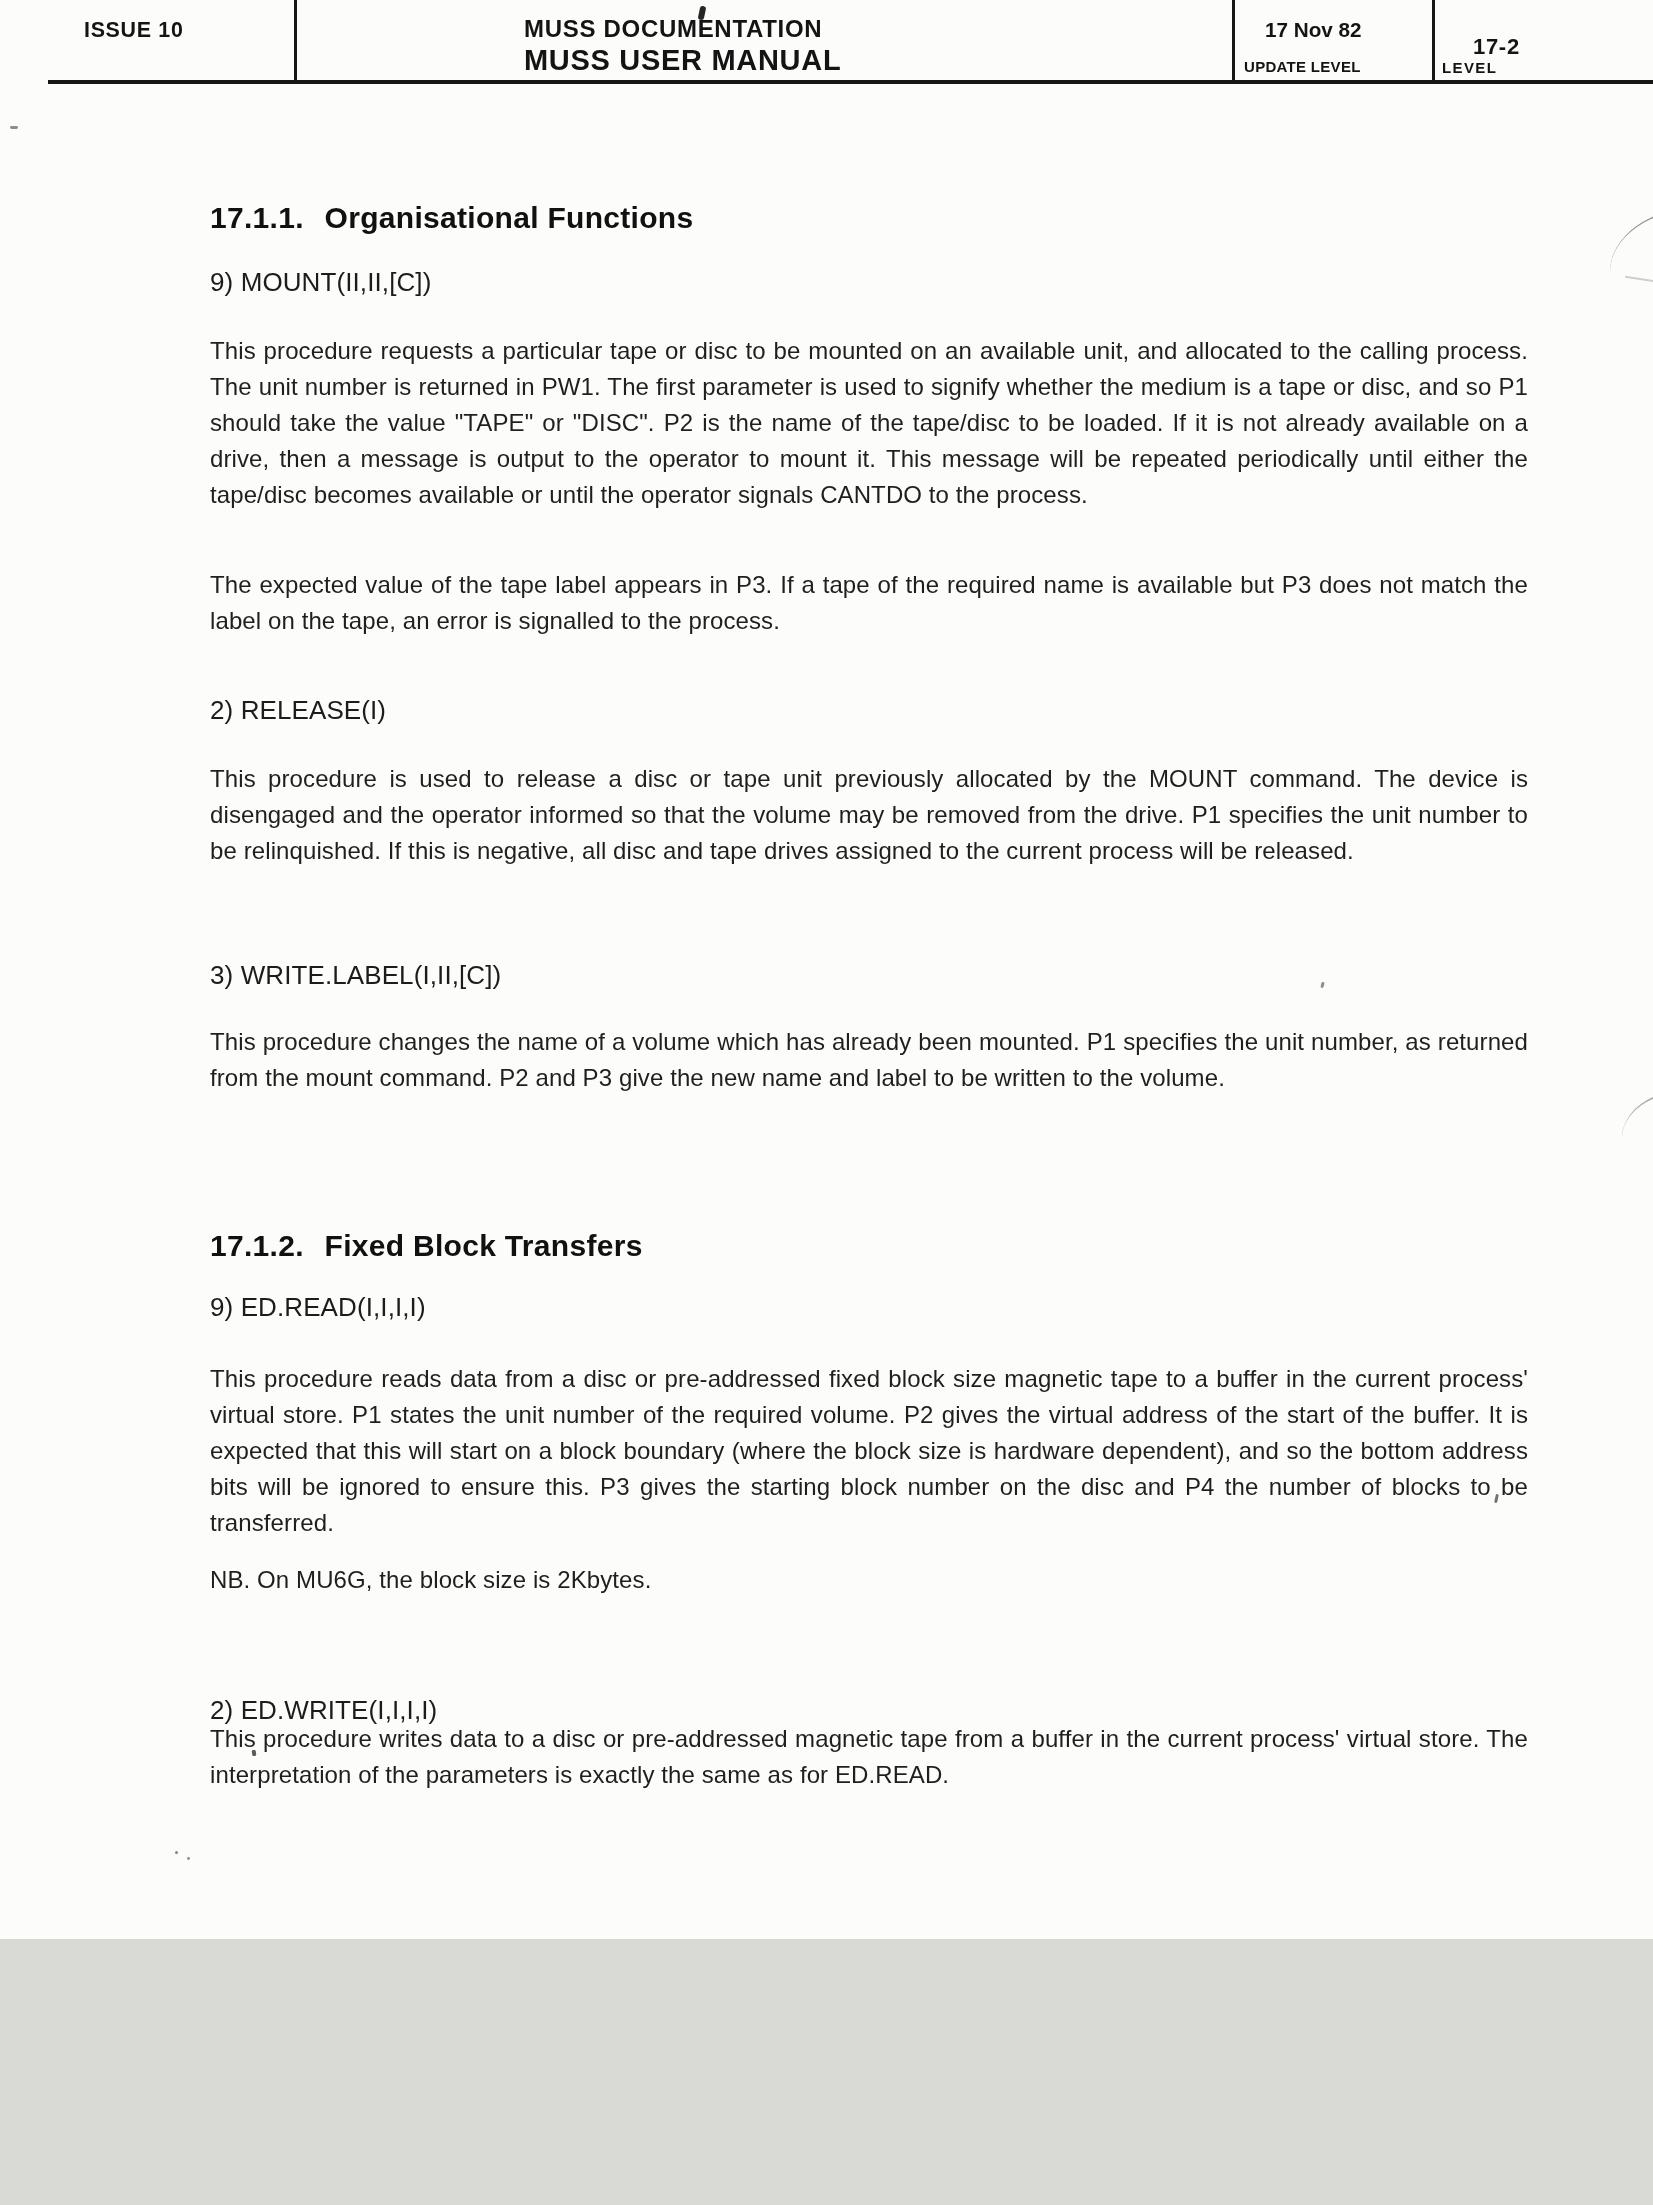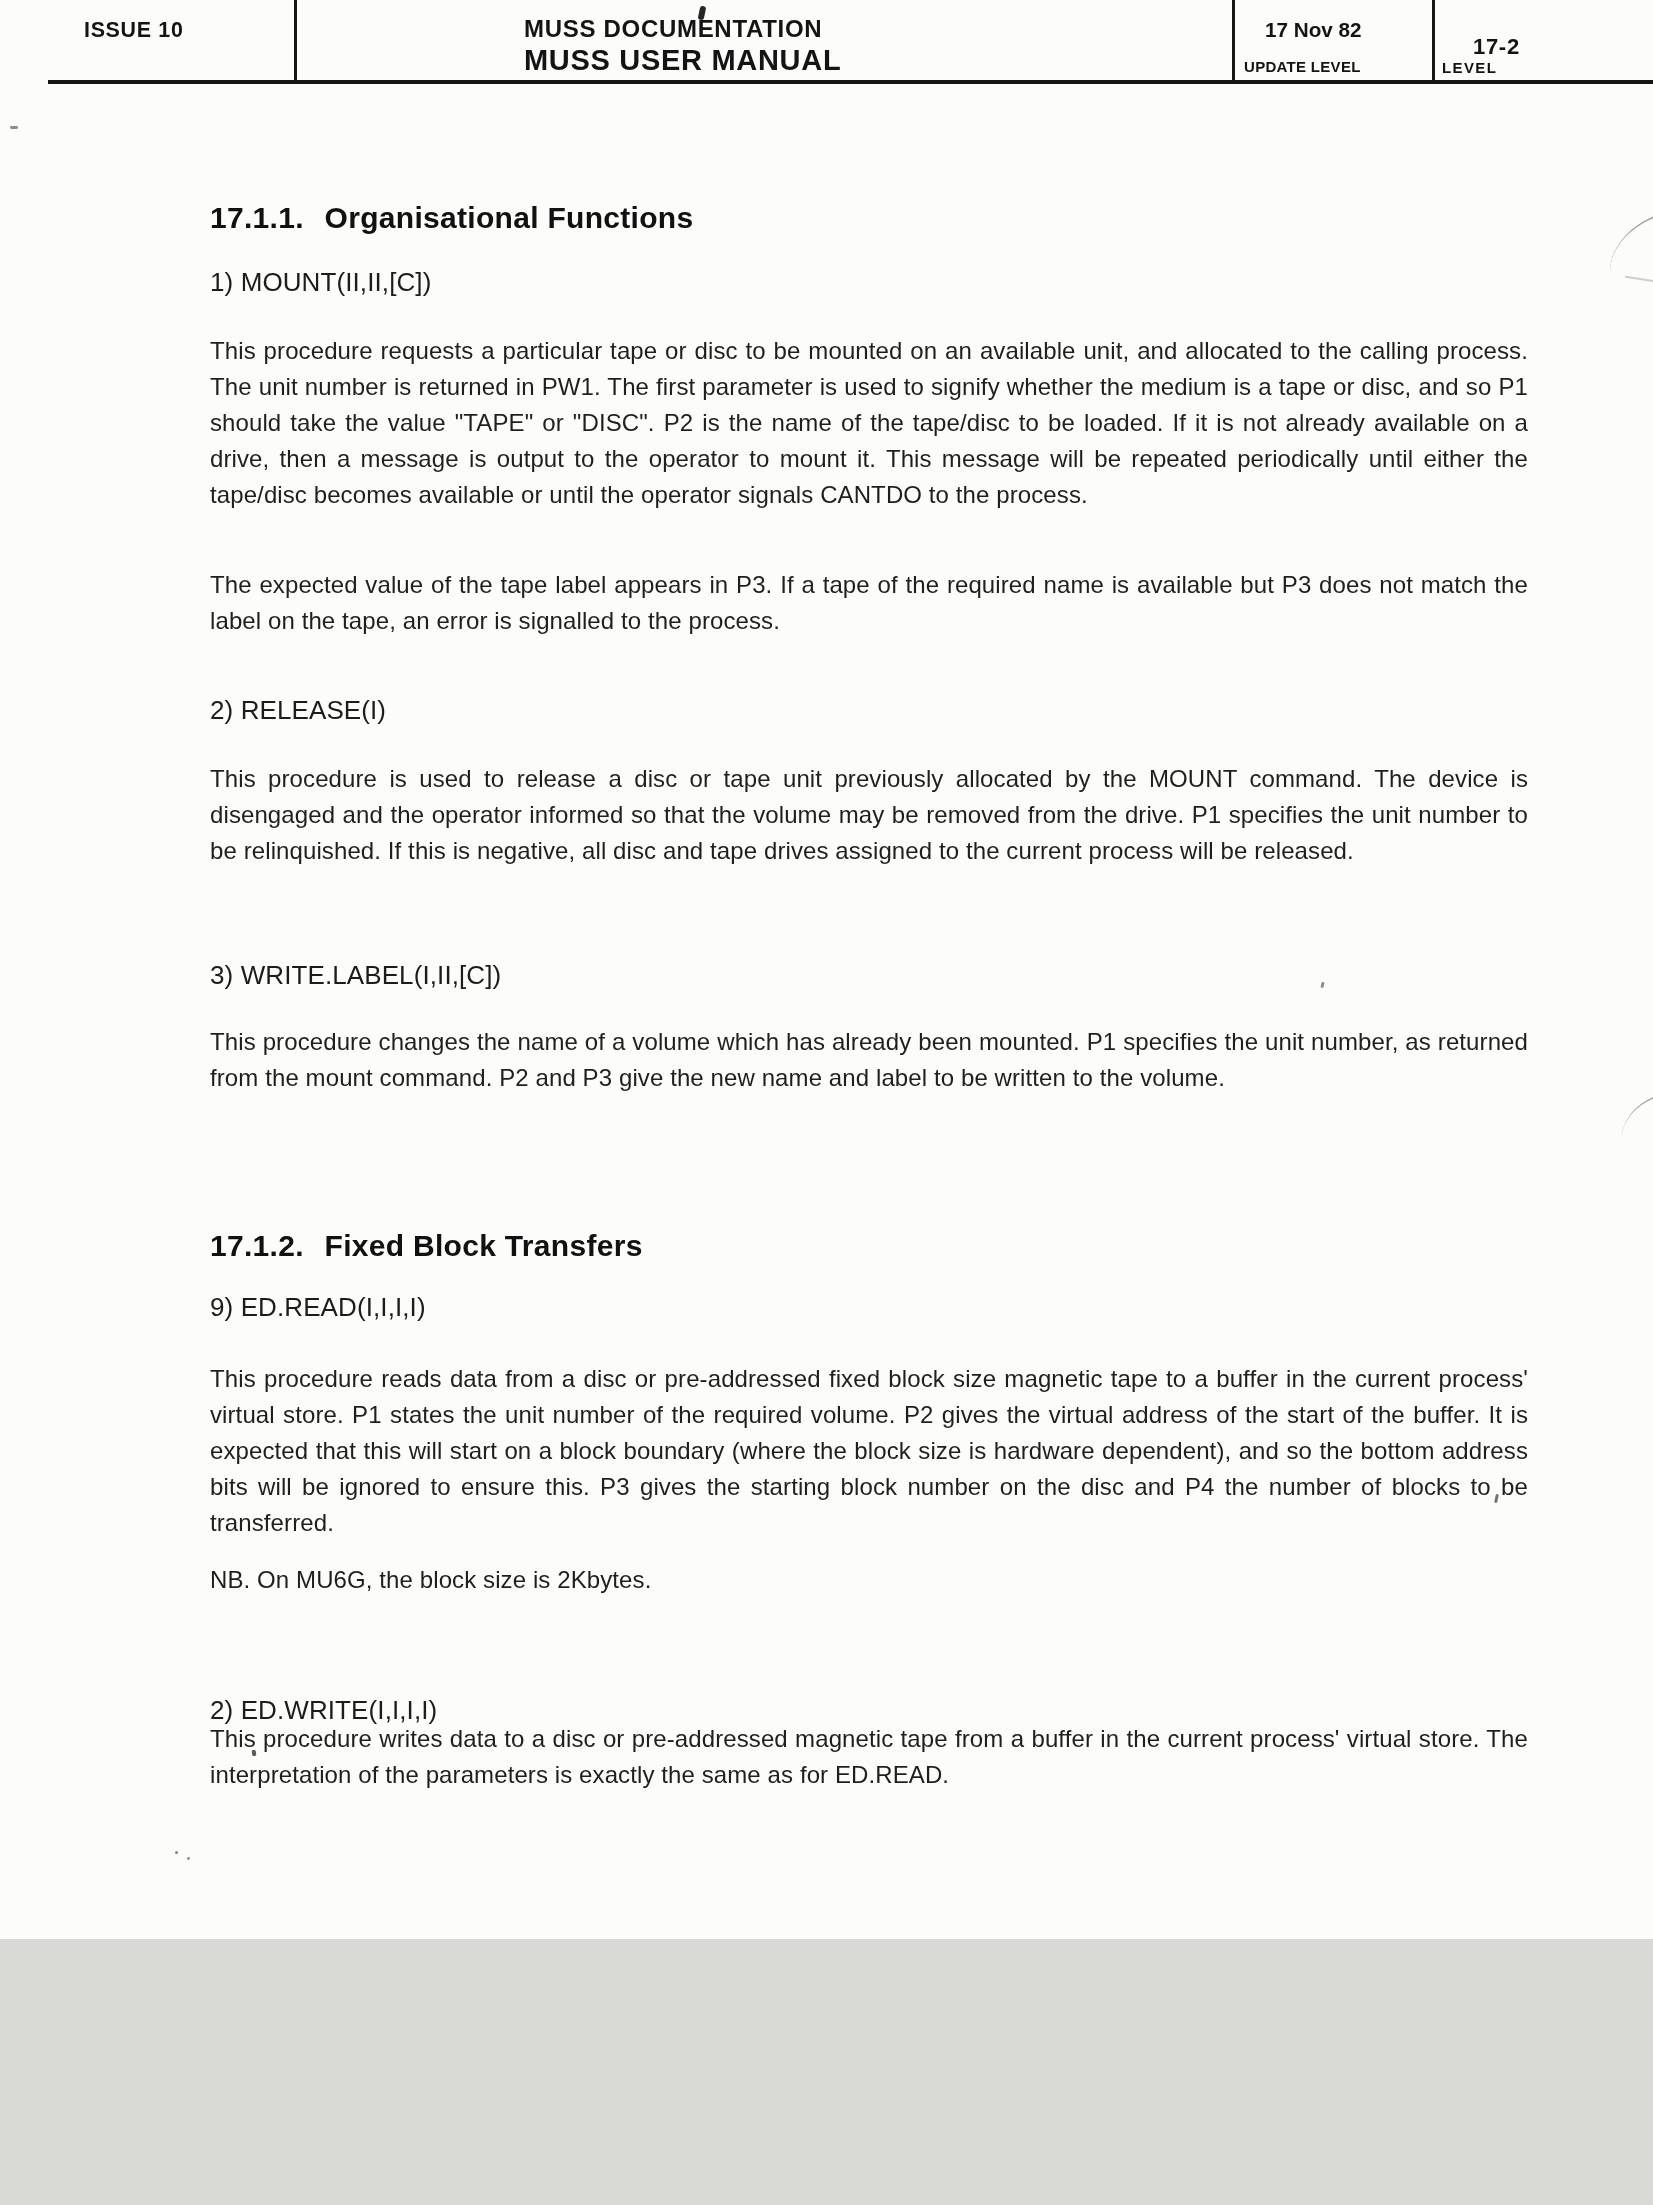--- a/index.html
+++ b/index.html
@@ -74,21 +74,21 @@
 
   <div class="abs hdr update-val">17 Nov 82</div>
   <div class="abs hdr update-lbl">UPDATE LEVEL</div>
   <div class="abs hdr page-val">17-2</div>
   <div class="abs hdr page-lbl">LEVEL</div>
 
   <div class="abs sect-h lx" style="top:201px;">
     <span class="num">17.1.1.</span><span>Organisational Functions</span>
   </div>
 
-  <div class="abs item-label lx" style="top:267px;">1) MOUNT(II,II,[C])</div>
+  <div class="abs item-label lx" style="top:267px;">9) MOUNT(II,II,[C])</div>
   <div class="abs para lx" style="top:333px;">This procedure requests a particular tape or disc to be mounted on an available unit, and allocated to the calling process. The unit number is returned in PW1. The first parameter is used to signify whether the medium is a tape or disc, and so P1 should take the value "TAPE" or "DISC". P2 is the name of the tape/disc to be loaded. If it is not already available on a drive, then a message is output to the operator to mount it. This message will be repeated periodically until either the tape/disc becomes available or until the operator signals CANTDO to the process.</div>
   <div class="abs para lx" style="top:567px;">The expected value of the tape label appears in P3. If a tape of the required name is available but P3 does not match the label on the tape, an error is signalled to the process.</div>
 
   <div class="abs item-label lx" style="top:695px;">2) RELEASE(I)</div>
   <div class="abs para lx" style="top:761px;">This procedure is used to release a disc or tape unit previously allocated by the MOUNT command. The device is disengaged and the operator informed so that the volume may be removed from the drive. P1 specifies the unit number to be relinquished. If this is negative, all disc and tape drives assigned to the current process will be released.</div>
 
   <div class="abs item-label lx" style="top:960px;">3) WRITE.LABEL(I,II,[C])</div>
   <div class="abs para lx" style="top:1024px;">This procedure changes the name of a volume which has already been mounted. P1 specifies the unit number, as returned from the mount command. P2 and P3 give the new name and label to be written to the volume.</div>
 
   <div class="abs sect-h lx" style="top:1229px;">

